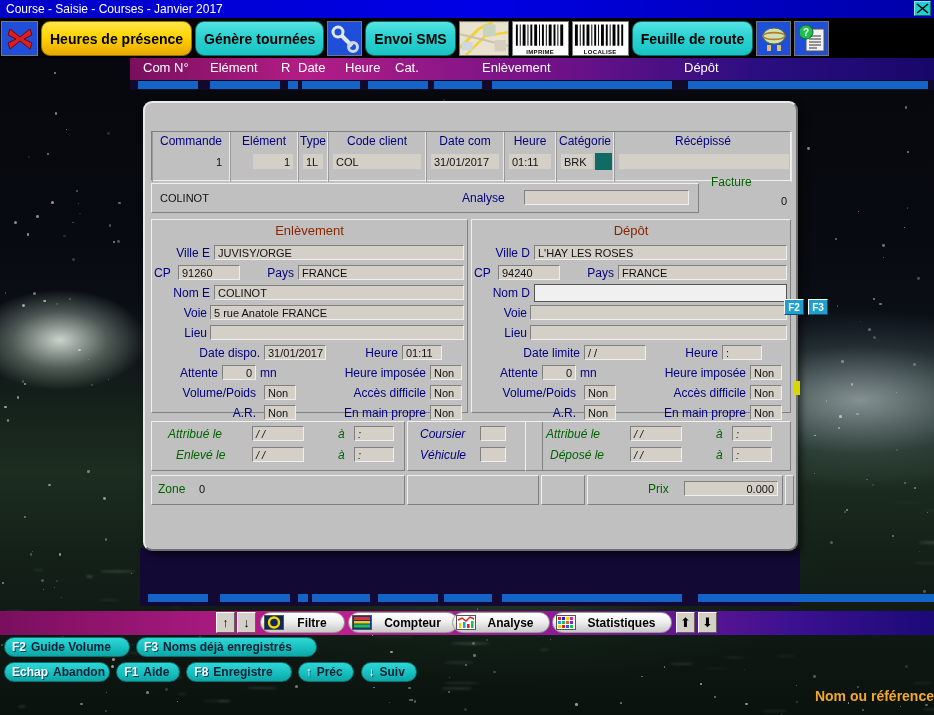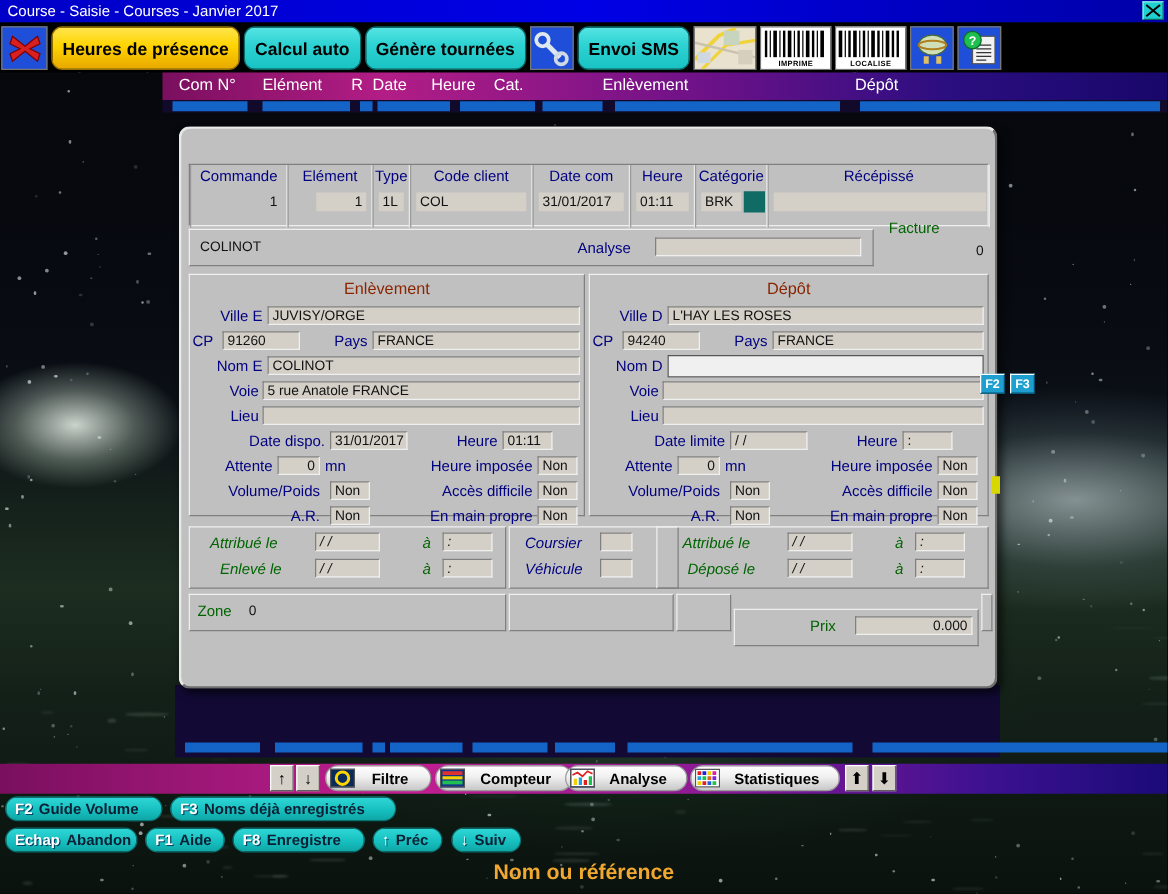--- a/index.html
+++ b/index.html
@@ -166,21 +166,21 @@
     background:linear-gradient(to bottom,#2fd6d6 0%,#17c0c0 55%,#0fa6a6 100%);
     border:1px solid #0b6f6f;box-sizing:border-box;
     display:flex;align-items:center;padding:0 7px;white-space:nowrap;
     font-size:12px;font-weight:bold;color:#003a4a;
   }
   .kbtn .k{color:#ffffff;margin-right:5px;text-shadow:1px 1px 0 #046;}
   .kbtn .t{color:#0a1f33;}
 
   .statustext{
     position:absolute;left:0;top:688px;width:934px;height:22px;
-    text-align:center;font-size:17px;font-weight:bold;color:#f0a830;
+    text-align:right;font-size:14px;font-weight:bold;color:#f0a830;
   }
 </style>
 </head>
 <body>
 
 <div id="app">
 
   <div class="bg" id="bgwrap">
       <div class="bg-speck" style="left: 101.422px; top: 42.7759px; width: 0.895785px; height: 0.895785px; opacity: 0.84;"></div>
       <div class="bg-speck" style="left: 904.561px; top: 106.331px; width: 2.19401px; height: 2.19401px; opacity: 0.56;"></div>
@@ -527,23 +527,20 @@
       <div class="tb-ico blue" style="width:37px;">
         <svg width="28" height="26" viewBox="0 0 28 26">
           <path d="M4 3 L14 11 L24 3 L26 9 L18 13 L26 17 L24 23 L14 15 L4 23 L2 17 L10 13 L2 9 Z" fill="#d92020" stroke="#7a0000" stroke-width="1"></path>
         </svg>
       </div>
 
       <div class="tb-btn tb-yellow">
         <span>Heures de présence</span>
       </div>
 
-      <div class="tb-btn tb-cyan">
-        <span>Calcul auto</span>
-      </div>
 
       <div class="tb-btn tb-cyan">
         <span>Génère tournées</span>
       </div>
 
       <div class="tb-ico blue">
         <svg width="30" height="30" viewBox="0 0 30 30">
           <circle cx="8" cy="8" r="5" fill="none" stroke="#dfe7ef" stroke-width="3"></circle>
           <line x1="11" y1="11" x2="22" y2="22" stroke="#dfe7ef" stroke-width="4"></line>
           <circle cx="23" cy="23" r="4.5" fill="none" stroke="#cfd9e3" stroke-width="3"></circle>
@@ -603,20 +600,23 @@
             <rect x="34" y="2" width="2" height="22"></rect>
               <rect x="38" y="2" width="1" height="22"></rect>
             <rect x="41" y="2" width="3" height="22"></rect>
               <rect x="46" y="2" width="2" height="22"></rect>
             <rect x="50" y="2" width="2" height="22"></rect>
           </g>
         </svg>
         <span class="barlabel">LOCALISE</span>
       </div>
 
+      <div class="tb-btn tb-cyan">
+        <span>Feuille de route</span>
+      </div>
 
       <div class="tb-ico blue">
         <svg width="30" height="30" viewBox="0 0 30 30">
           <ellipse cx="15" cy="12" rx="11" ry="8" fill="#cfe0b8" stroke="#4a6a3a" stroke-width="1"></ellipse>
           <ellipse cx="15" cy="12" rx="11" ry="3.4" fill="none" stroke="#b08020" stroke-width="1.6"></ellipse>
           <rect x="8" y="21" width="4" height="6" fill="#e0c060"></rect>
           <rect x="18" y="21" width="4" height="6" fill="#e0c060"></rect>
         </svg>
       </div>
 
@@ -835,21 +835,21 @@
       <div class="fld inset" style="position:absolute;left:206px;top:25px;width:40px;">:</div>
     </div>
 
     <div class="zonebar">
       <div class="outset" style="position:absolute;left:0;top:0;width:254px;height:30px;">
         <div class="lbl-green" style="position:absolute;left:6px;top:6px;">Zone</div>
         <div class="fld" style="position:absolute;left:44px;top:5px;width:34px;background:transparent;">0</div>
       </div>
       <div class="outset" style="position:absolute;left:256px;top:0;width:132px;height:30px;"></div>
       <div class="outset" style="position:absolute;left:390px;top:0;width:44px;height:30px;"></div>
-      <div class="outset" style="position:absolute;left:436px;top:0;width:196px;height:30px;margin-top:12px;">
+      <div class="outset" style="position:absolute;left:436px;top:0;width:196px;height:30px;">
         <div class="lbl-green" style="position:absolute;left:60px;top:6px;">Prix</div>
         <div class="fld inset r" style="position:absolute;left:96px;top:5px;width:94px;">0.000</div>
       </div>
       <div class="outset" style="position:absolute;left:634px;top:0;width:9px;height:30px;"></div>
     </div>
   </div>
 
   <div class="fkeybtn" style="left:784px;top:299px;">F2</div>
   <div class="fkeybtn" style="left:808px;top:299px;">F3</div>
 

